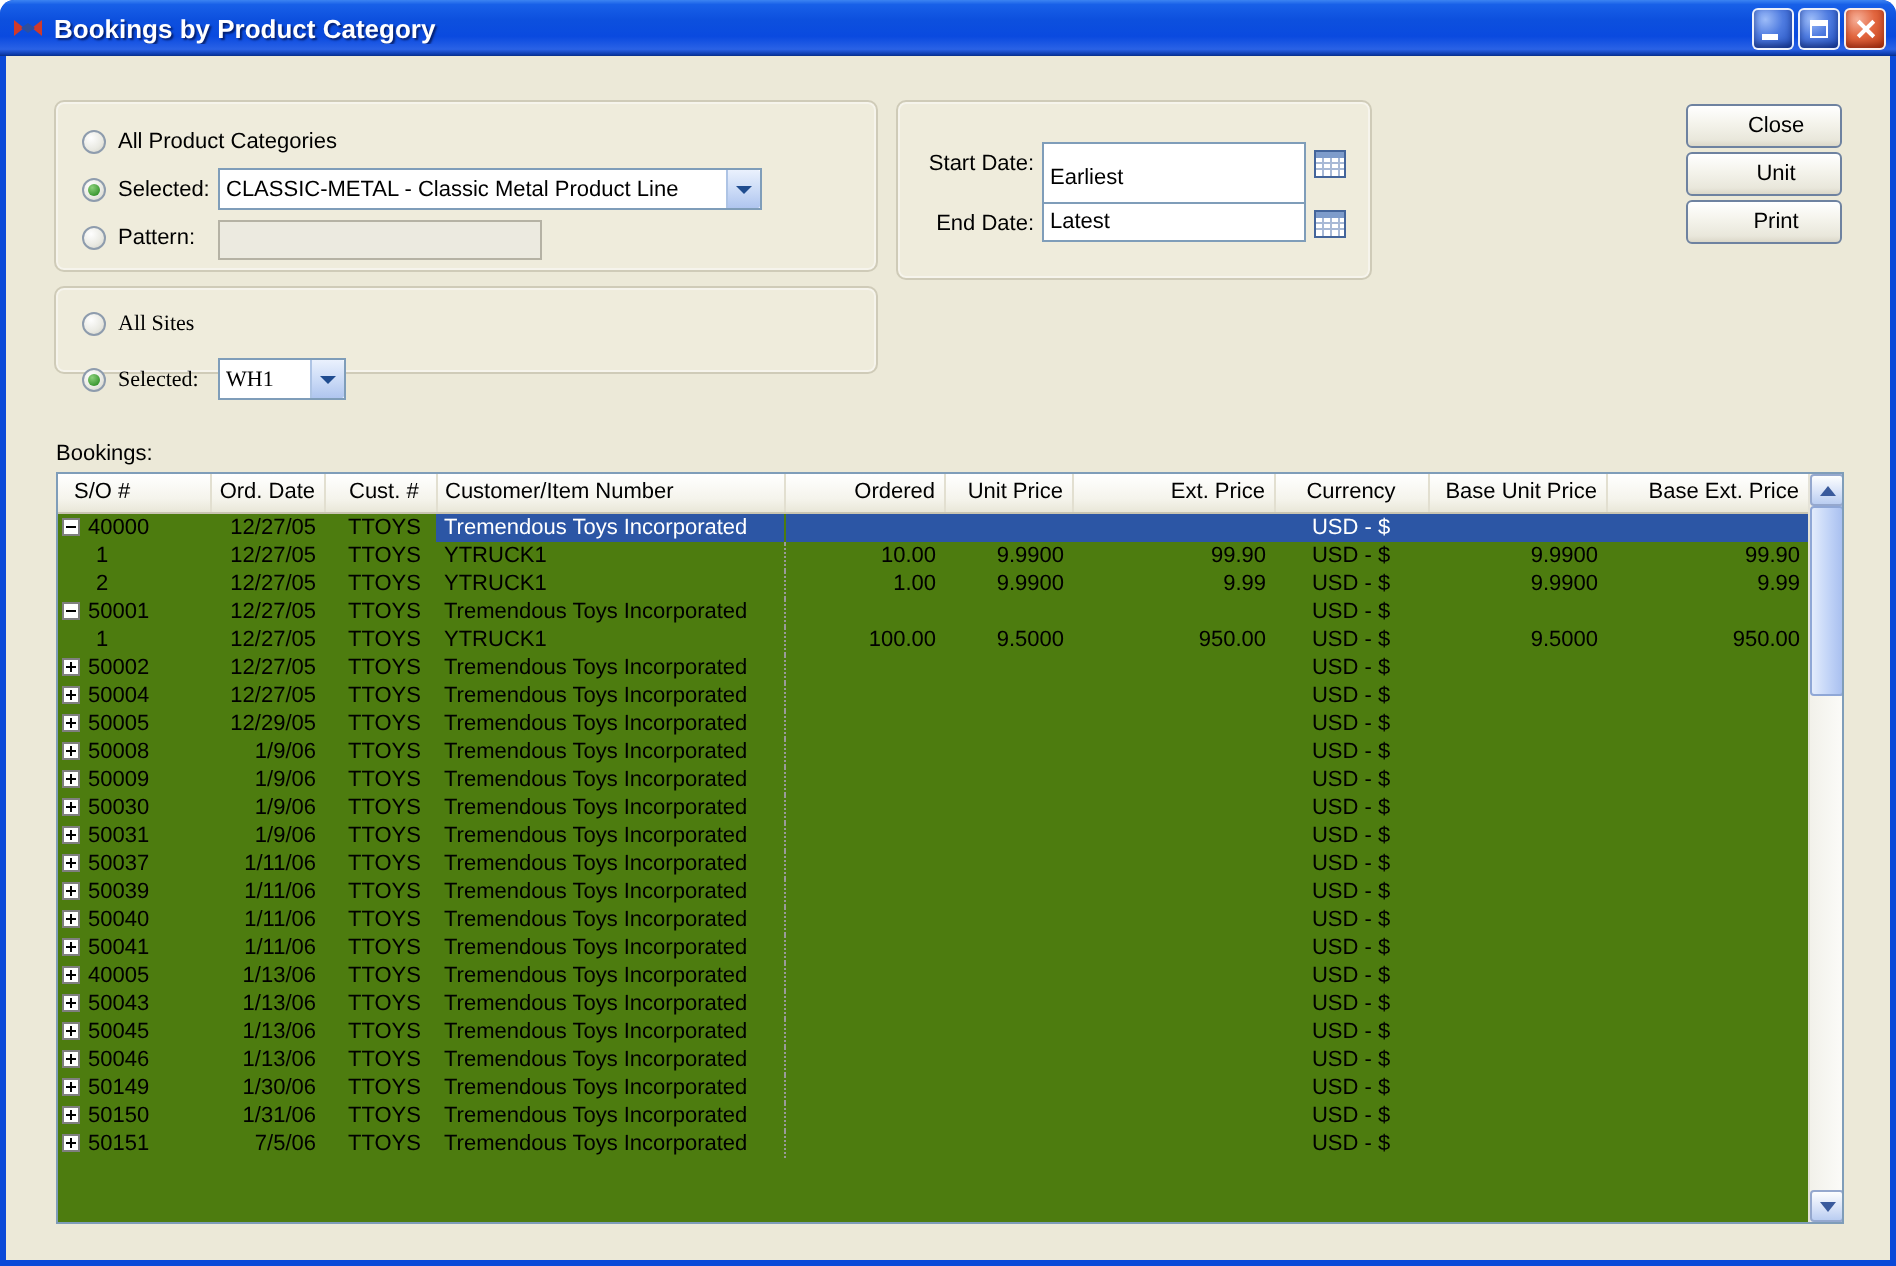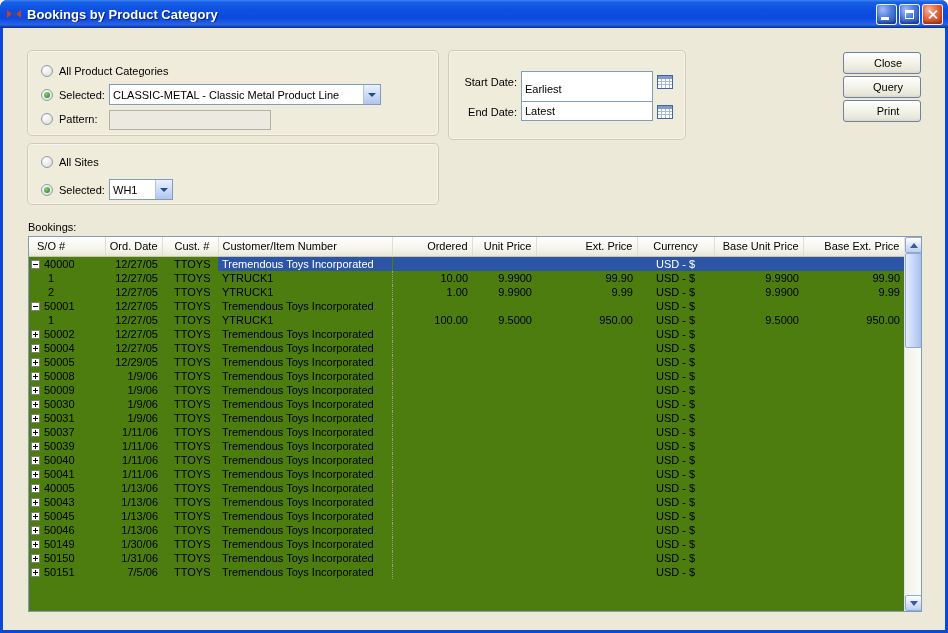--- a/index.html
+++ b/index.html
@@ -31,21 +31,21 @@
   .glyph-close::before { transform: rotate(45deg); }
   .glyph-close::after  { transform: rotate(-45deg); }
 
   
   .client { position: absolute; left: 3px; top: 28px; width: 942px; height: 602px; background: #ECE9D8; }
 
   .groupbox { position: absolute; border: 1px solid #CFCBB8; border-radius: 5px; background: #EFECDC;
     box-shadow: inset 0 0 0 1px rgba(255,255,255,.45); }
   .gb-cat   { left: 24px;  top: 22px;  width: 412px; height: 86px; }
   .gb-dates { left: 445px; top: 22px;  width: 238px; height: 90px; }
-  .gb-sites { left: 24px;  top: 115px; width: 412px; height: 62px; }
+  .gb-sites { left: 24px;  top: 115px; width: 412px; height: 44px; font-family: Liberation Serif, serif; }
 
   .lbl { position: absolute; font-size: 11px; color: #000; line-height: 14px; white-space: nowrap; }
   .lbl-r { text-align: right; }
 
   .radio { position: absolute; width: 12px; height: 12px; border-radius: 50%;
     border: 1px solid #8E9CAD; background: radial-gradient(circle at 35% 30%, #FEFEFE 0%, #E9E9E2 60%, #CFCFC6 100%); }
   .radio .dot { position: absolute; left: 2px; top: 2px; width: 6px; height: 6px; border-radius: 50%;
     background: radial-gradient(circle at 35% 30%, #8CD07A, #3E9A34 70%, #2B7A24); }
 
   .combo { position: absolute; border: 1px solid #7F9DB9; background: #fff; display: flex;
@@ -183,21 +183,21 @@
               <line x1="1" y1="10.5" x2="15" y2="10.5"></line>
             <line x1="4.5" y1="5" x2="4.5" y2="14"></line>
               <line x1="8.5" y1="5" x2="8.5" y2="14"></line>
               <line x1="12.5" y1="5" x2="12.5" y2="14"></line>
           </g>
         </svg>
       </span>
     </div>
 
     <button class="btn" style="left:840px;top:24px">Close</button>
-    <button class="btn" style="left:840px;top:48px">Query</button>
+    <button class="btn" style="left:840px;top:48px">Unit</button>
     <button class="btn" style="left:840px;top:72px">Print</button>
 
     <div class="groupbox gb-sites">
       <span class="radio" style="left:13px;top:12px"></span>
       <span class="lbl" style="left:31px;top:11px">All Sites</span>
 
       <span class="radio" style="left:13px;top:40px">
           <span class="dot"></span>
         </span>
       <span class="lbl" style="left:31px;top:39px">Selected:</span>

